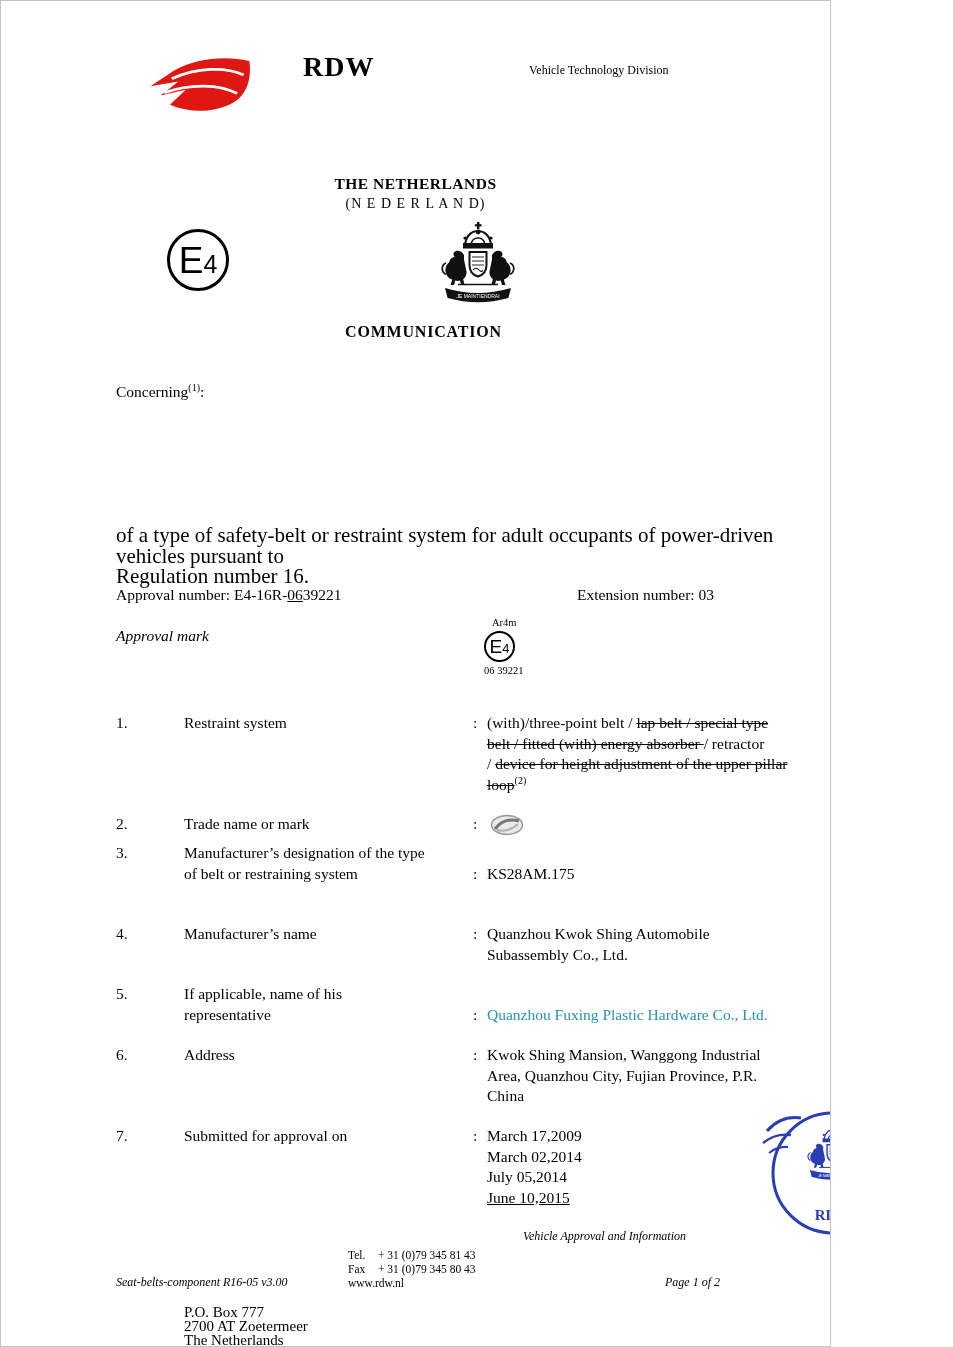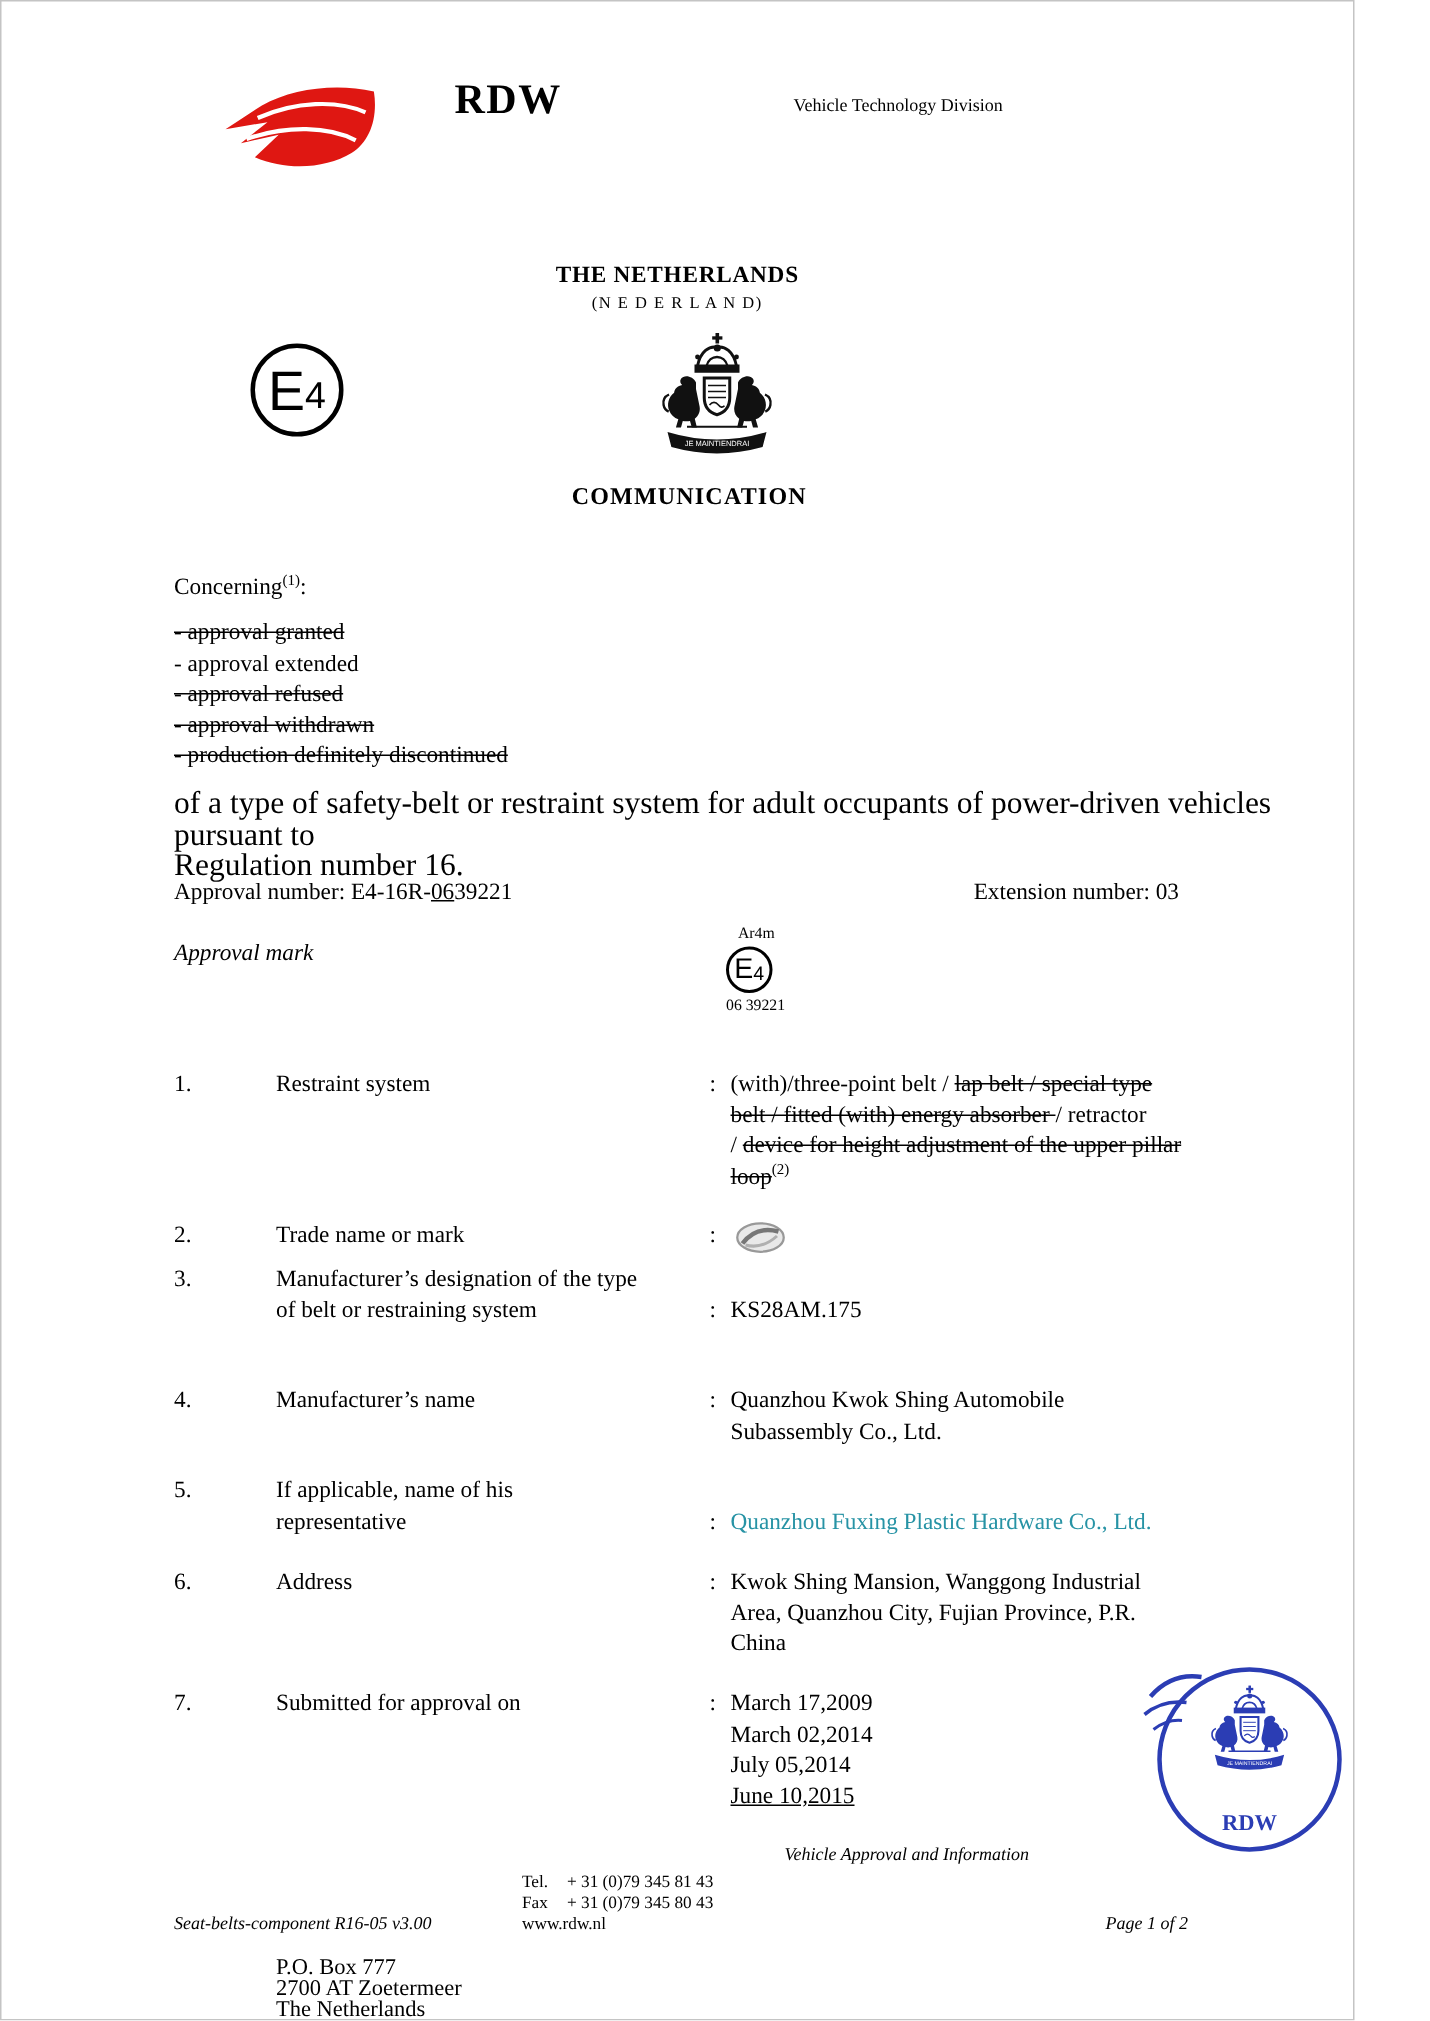--- a/index.html
+++ b/index.html
@@ -1,24 +1,24 @@
 <!DOCTYPE html>
 <html style="--accent_teal: #2793a5; --stamp_blue: #2b3db4; --logo_red: #df1712;"><head>
 <meta charset="utf-8">
 <style>
   *{box-sizing:border-box}
   html,body{margin:0;padding:0;background:#ffffff}
-  .page{position:relative;width:903px;height:1347px;background:#fff;border:1px solid #c4c4c4;
+  .page{position:relative;width:831px;height:1347px;background:#fff;border:1px solid #c4c4c4;
         font-family:"Liberation Serif",serif;color:#000;overflow:hidden}
   .abs{position:absolute}
   .brand{left:302px;top:50px;font-size:28px;font-weight:700;letter-spacing:1px}
   .division{left:528px;top:62px;font-size:12px}
   .country{left:0;right:0;top:174px;text-align:center}
   .country .l1{font-weight:700;font-size:15.5px;letter-spacing:.5px}
-  .country .l2{font-size:11px;margin-top:3px;letter-spacing:1px}
+  .country .l2{font-size:14px;margin-top:3px;letter-spacing:1px}
   .e-big{left:166px;top:228px;width:62px;height:62px;border:3px solid #000;border-radius:50%;
          display:flex;align-items:center;justify-content:center;font-family:"Liberation Sans",sans-serif}
   .e-big .eL{font-size:37px;line-height:1}
   .e-big .eN{font-size:25px;line-height:1;position:relative;top:4px}
   .arms{left:427px;top:220px}
   .comm-title{left:16px;right:0;top:322px;text-align:center;font-weight:700;font-size:16px;letter-spacing:.8px}
   .concerning{left:115px;top:382px;font-size:15.5px}
   sup{font-size:10px;line-height:0}
   .concern-list{left:115px;top:411px;font-size:15.5px;line-height:20.6px}
   .struck{text-decoration:line-through}
@@ -95,27 +95,20 @@
       <path d="M17,67 q33,10 66,0 l-2.6,10 q-30.5,8.5 -60.8,0 z" fill="currentColor"></path>
       <text x="50" y="76.5" text-anchor="middle" font-size="5" font-family="'Liberation Sans',sans-serif" fill="#ffffff">JE MAINTIENDRAI</text>
     </g>
   </svg>
 
   <div class="abs comm-title">COMMUNICATION</div>
 
   <div class="abs concerning">
     <span>Concerning</span><sup>(1)</sup><span>:</span>
   </div>
-  <div class="abs concern-list">
-      <div class="struck">- approval granted</div>
-      <div>- approval extended</div>
-      <div class="struck">- approval refused</div>
-      <div class="struck">- approval withdrawn</div>
-      <div class="struck">- production definitely discontinued</div>
-    </div>
 
   <div class="abs intro">
       <div>of a type of safety-belt or restraint system for adult occupants of power-driven vehicles pursuant to</div>
       <div>Regulation number 16.</div>
     </div>
 
   <div class="abs approval">
     <span><span>Approval number: E4-16R-</span><span class="u">06</span><span>39221</span></span>
     <span>Extension number: 03</span>
   </div>

